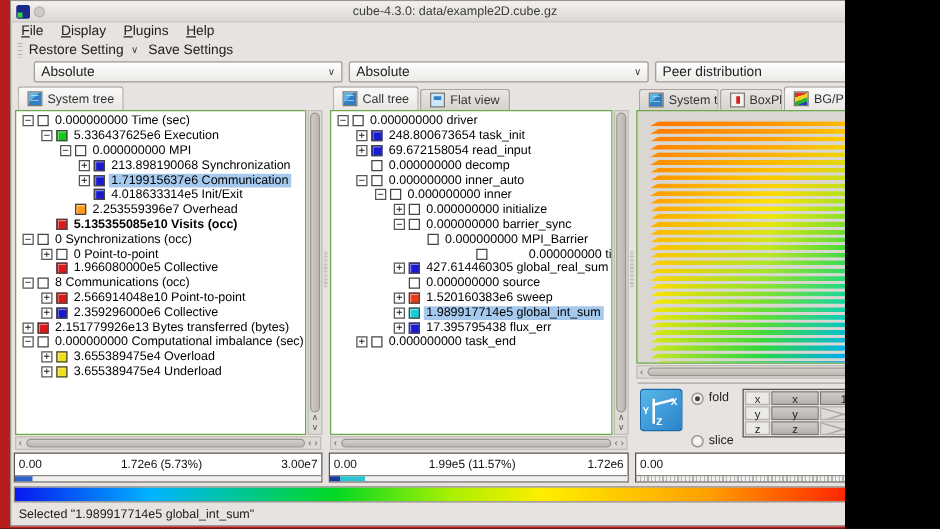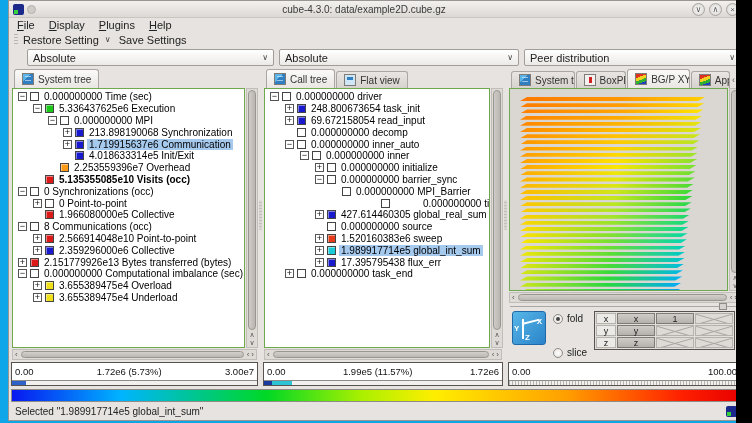--- a/index.html
+++ b/index.html
@@ -1,17 +1,17 @@
 <!DOCTYPE html>
 <html><head>
 <meta charset="utf-8">
 <style>
   html,body{margin:0;padding:0;background:#000;}
   *{box-sizing:border-box;font-family:"Liberation Sans","DejaVu Sans",sans-serif;}
-  .screen{position:relative;width:736px;height:423px;background:#0ea5e9;overflow:hidden;}
+  .screen{position:relative;width:676px;height:423px;background:#b91c1c;overflow:hidden;}
   .window{position:absolute;left:8px;top:0;width:736px;height:421px;background:#e6e3e0;
           border:1px solid #9a9590;display:flex;flex-direction:column;}
   
   .titlebar{height:17px;background:linear-gradient(#f3f1ef,#dcd9d5);display:flex;align-items:center;
             padding:0 4px;flex:0 0 auto;border-bottom:1px solid #c9c5c0;}
   .app-icon{width:11px;height:11px;background:#1b2a8a;border-radius:2px;position:relative;margin-right:3px;}
   .app-icon::after{content:"";position:absolute;left:1px;bottom:1px;width:4px;height:4px;background:#35d03a;}
   .ghost-icon{width:9px;height:9px;border-radius:50%;background:#cfccc8;border:1px solid #b5b1ac;}
   .title-text{flex:1;text-align:center;font-size:10px;color:#3a3a3a;}
   .winbtns{display:flex;gap:4px;}

